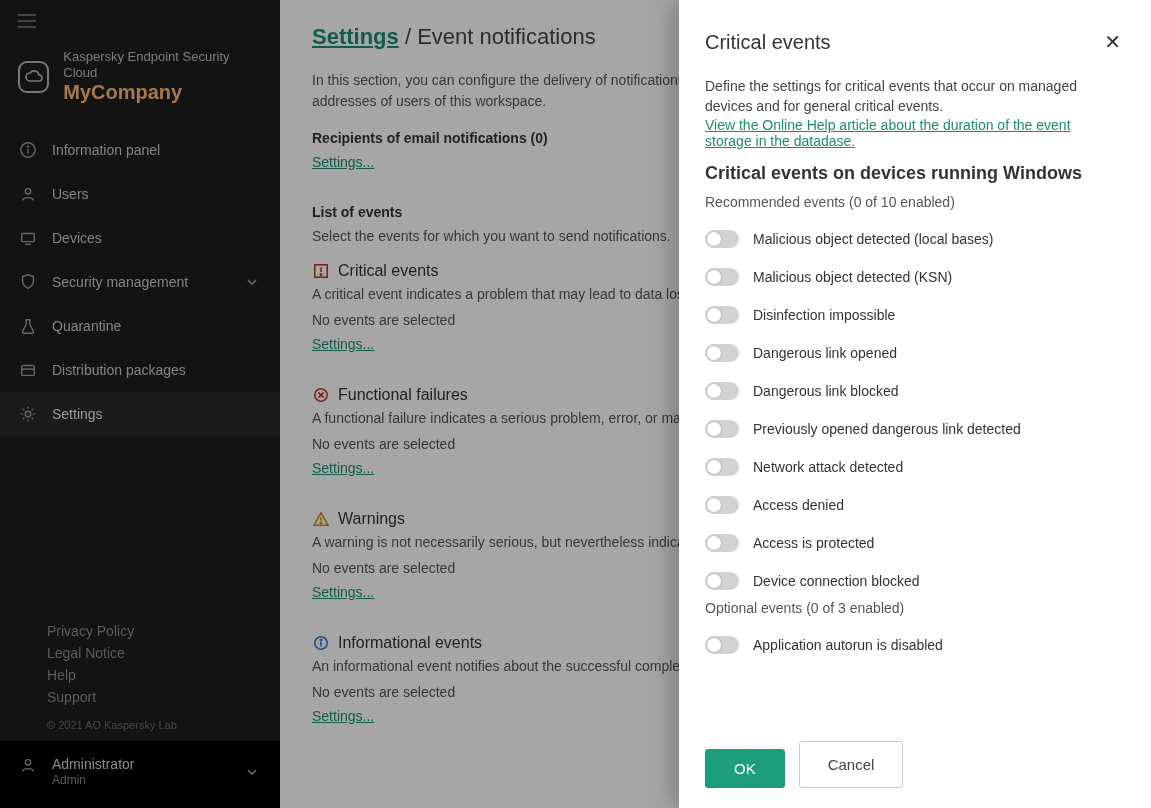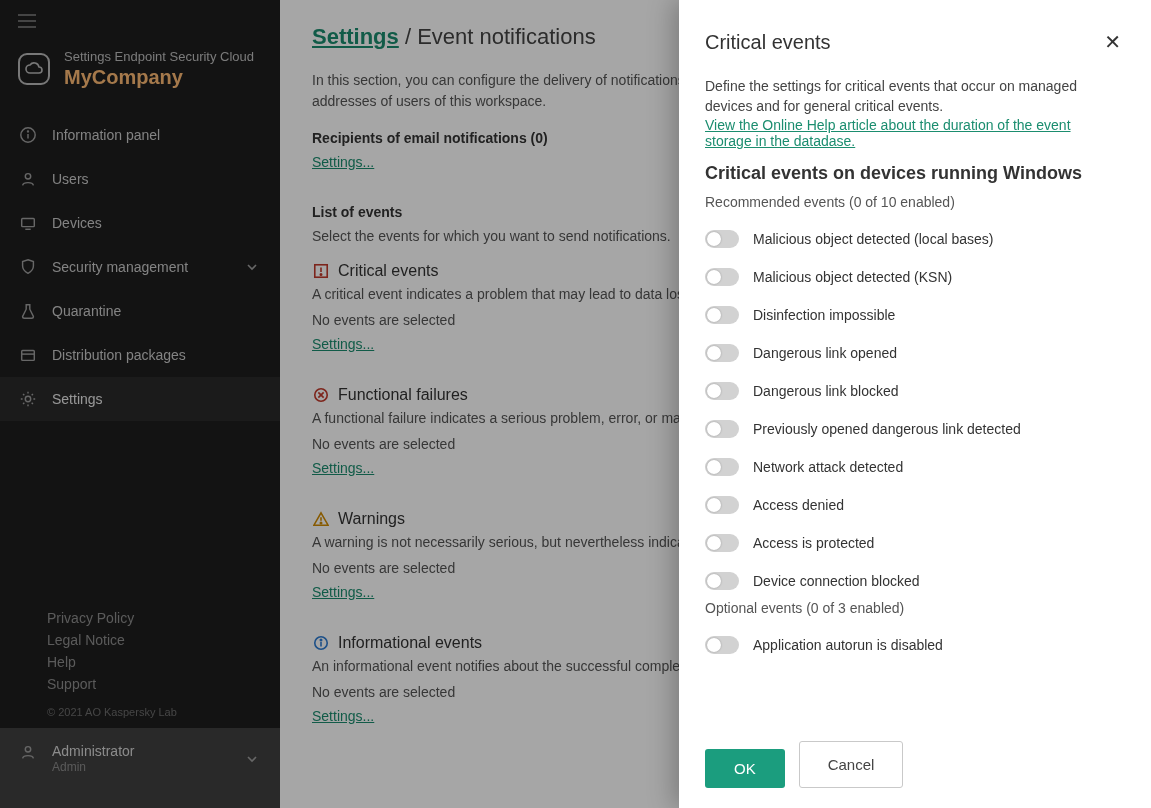--- a/index.html
+++ b/index.html
@@ -17,21 +17,21 @@
   .nav { list-style:none; margin-top:6px; flex:0 0 auto; }
   .nav li { display:flex; align-items:center; gap:14px; padding:12px 18px; cursor:pointer; color:#c9c9c9; }
   .nav li.active { background:#2a2a2a; color:#e8e8e8; }
   .nav li .chev { margin-left:auto; }
   .icon-slot { width:20px; height:20px; display:inline-flex; align-items:center; justify-content:center; }
   .icon-slot svg { stroke:#9e9e9e; fill:none; stroke-width:1.6; }
   .sidebar-fill { flex:1; }
   .footer-links { padding:0 18px 10px; display:flex; flex-direction:column; gap:6px; color:#8c8c8c; }
   .footer-links span { cursor:pointer;margin-left:29px; }
   .copyright { font-size:11px; color:#6c6c6c; margin-top:8px; }
-  .user-row { background:#404040; padding:14px 18px 32px; display:flex; align-items:flex-start; gap:14px; }
+  .user-row { background:#000000; padding:14px 18px 19px; display:flex; align-items:flex-start; gap:14px; }
   .user-row .col { display:flex; flex-direction:column; line-height:1.3; }
   .user-row .name { color:#d6d6d6; }
   .user-row .role { color:#8a8a8a; font-size:12px; }
   .user-row .chev { margin-left:auto; align-self:center; }
 
   
   .main { flex:1; padding:24px 32px; overflow:auto; position:relative; }
   .crumb { font-size:22px; color:#444; margin-bottom:20px; }
   .crumb a { color:#1b8d6f; text-decoration:underline; font-weight:600; }
   .intro { color:#555; margin-bottom:18px; line-height:1.5; }
@@ -85,21 +85,21 @@
           <line x1="0" y1="13" x2="18" y2="13"></line>
         </svg>
     </div>
     <div class="brand">
       <div class="brand-logo">
         <svg width="18" height="14" viewBox="0 0 18 14" stroke="#b8b8b8" fill="none" stroke-width="1.6">
             <path d="M5 11a4 4 0 0 1 0-8 5 5 0 0 1 9 2 3 3 0 0 1 0 6H5z"></path>
           </svg>
       </div>
       <div class="brand-text">
-        <span class="brand-line1">Settings Endpoint Security Cloud</span>
+        <span class="brand-line1">Kaspersky Endpoint Security Cloud</span>
         <span class="brand-line2">MyCompany</span>
       </div>
     </div>
 
     <ul class="nav">
       <li>
         <span class="icon-slot">
             <svg viewBox="0 0 20 20" width="18" height="18">
               <circle cx="10" cy="10" r="8"></circle>
               <line x1="10" y1="9" x2="10" y2="14"></line>

